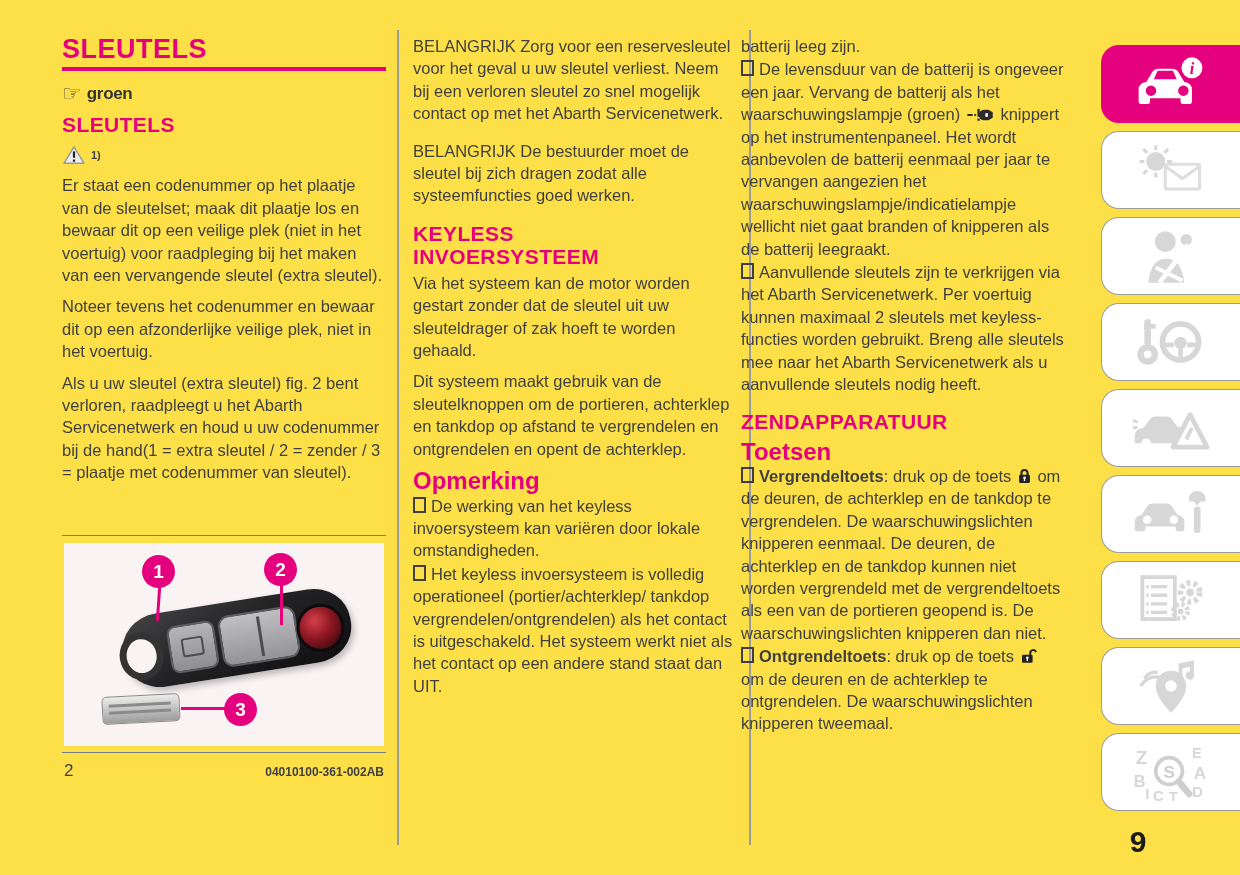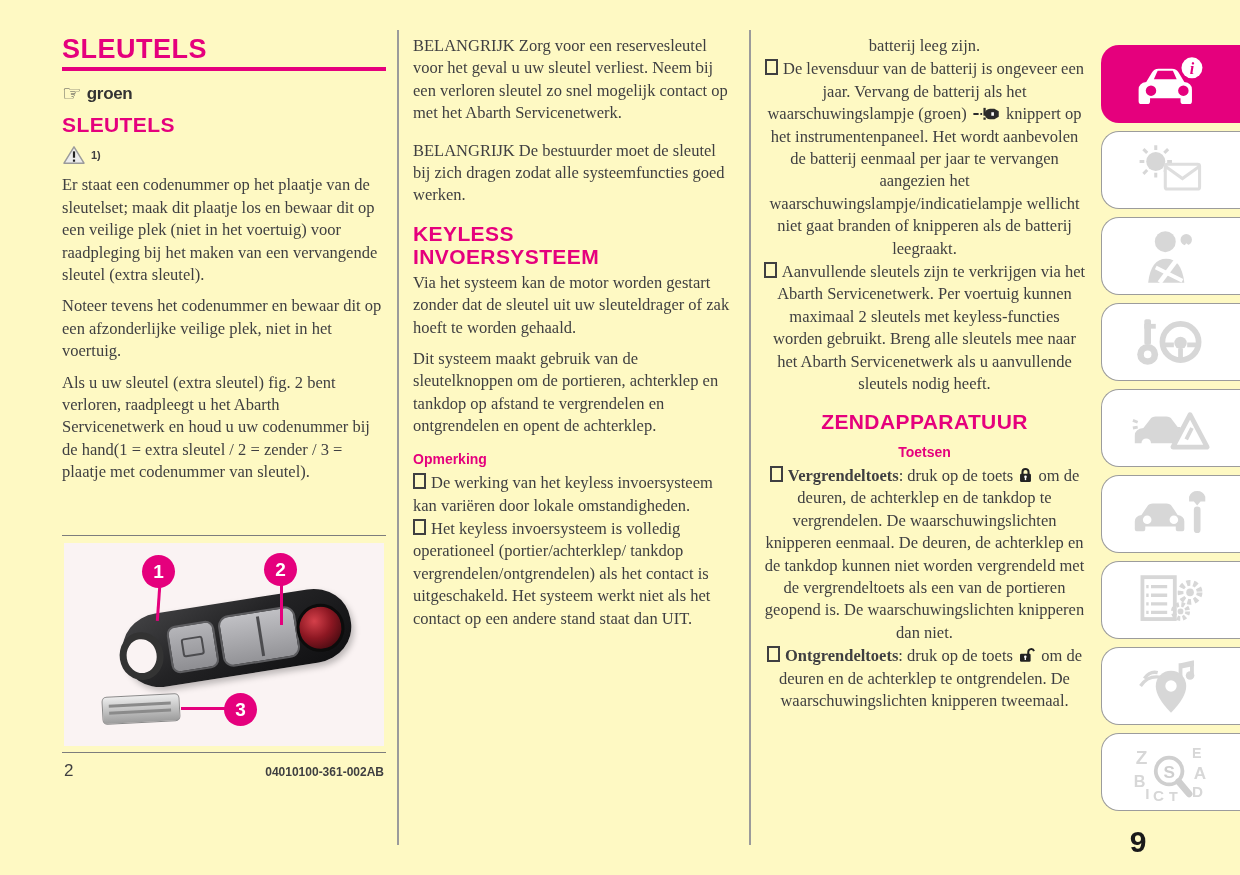--- a/index.html
+++ b/index.html
@@ -1,36 +1,36 @@
 <!DOCTYPE html>
 <html><head>
 <meta charset="utf-8">
 <style>
   html,body{margin:0;padding:0;background:#fff;}
-  .page{position:relative;width:1240px;height:875px;background:#fef9c3;overflow:hidden;
+  .page{position:relative;width:1240px;height:875px;background:#fde047;overflow:hidden;
         font-family:"Liberation Sans",sans-serif;color:#3f3f41;}
   .col{position:absolute;top:35px;font-size:16.5px;line-height:22.4px;}
   .col1{left:62px;width:324px;}
   .col2{left:413px;width:323px;}
-  .col3{left:763px;width:323px;text-align:center;}
+  .col3{left:741px;width:323px;}
   .vdiv{position:absolute;top:30px;height:815px;width:1.5px;background:#9b9b9b;}
   .vdiv1{left:397px;} .vdiv2{left:749px;}
 
   h1.title{margin:0 0 4px 0;font-size:27px;line-height:28px;color:#e5007d;letter-spacing:.5px;}
   .title-rule{height:3.5px;background:#e5007d;margin-bottom:12px;}
   .elum{display:flex;align-items:center;gap:5px;margin-bottom:8px;}
   .hand{font-size:22px;color:#4a4a4a;line-height:20px;}
   .elum-txt{font-weight:bold;font-size:17px;letter-spacing:-0.3px;color:#333;}
   h2.sub{margin:2px 0 8px 0;font-size:21px;line-height:23px;color:#e5007d;letter-spacing:.4px;}
   h2.sub.m{margin-top:14px;}
   .warnrow{display:flex;align-items:center;gap:5px;margin:2px 0 8px 0;}
   .warnref{font-size:11px;font-weight:bold;}
-  p{margin:0 0 9px 0;font-family:Liberation Serif, serif;}
+  p{margin:0 0 9px 0;}
   p.imp{margin-bottom:15px;}
-  h3.note{margin:10px 0 2px 0;font-size:14px;color:#e5007d;}
+  h3.note{margin:10px 0 2px 0;font-size:24px;color:#e5007d;}
   .bullet{margin:0 0 1px 0;}
   .bsq{display:inline-block;width:9px;height:12px;border:2.6px solid #3f3f41;
        margin-right:5px;vertical-align:-1px;}
   .inline-ic{vertical-align:-2px;margin:0 2px;}
   b{font-weight:bold;}
 
   
   .figure{position:absolute;left:62px;top:535px;width:324px;height:255px;border-top:1px solid #7d7d7d;}
   .fig-photo{position:absolute;left:2px;top:7px;width:320px;height:203px;background:#faf3f3;}
   .fob{position:absolute;left:58px;top:58px;width:230px;height:74px;border-radius:38px/35px;

